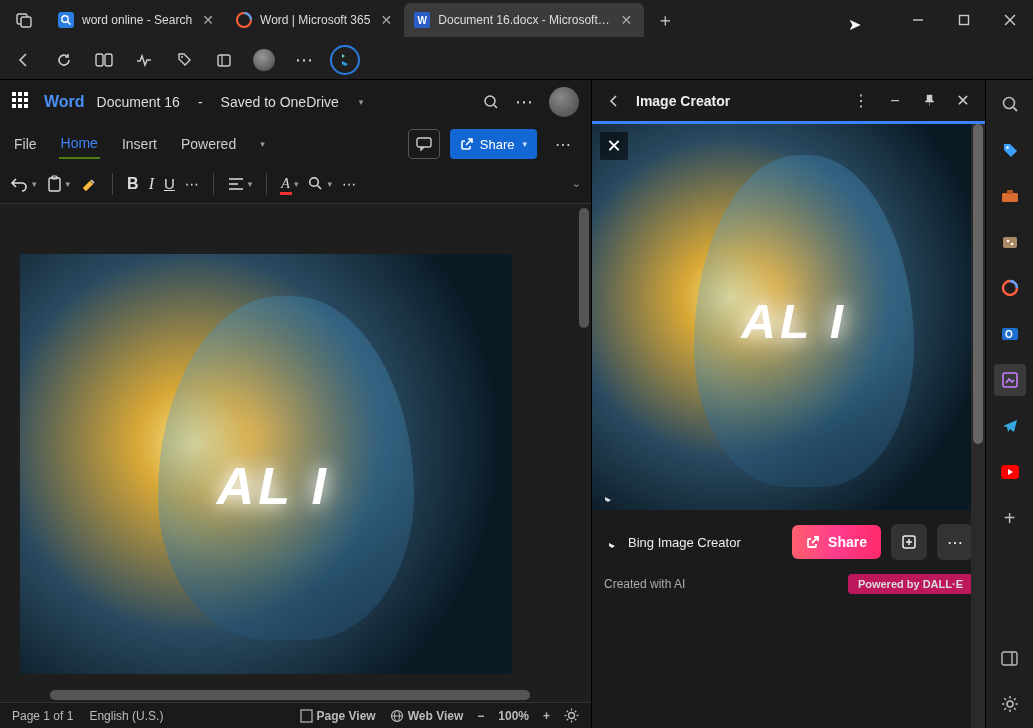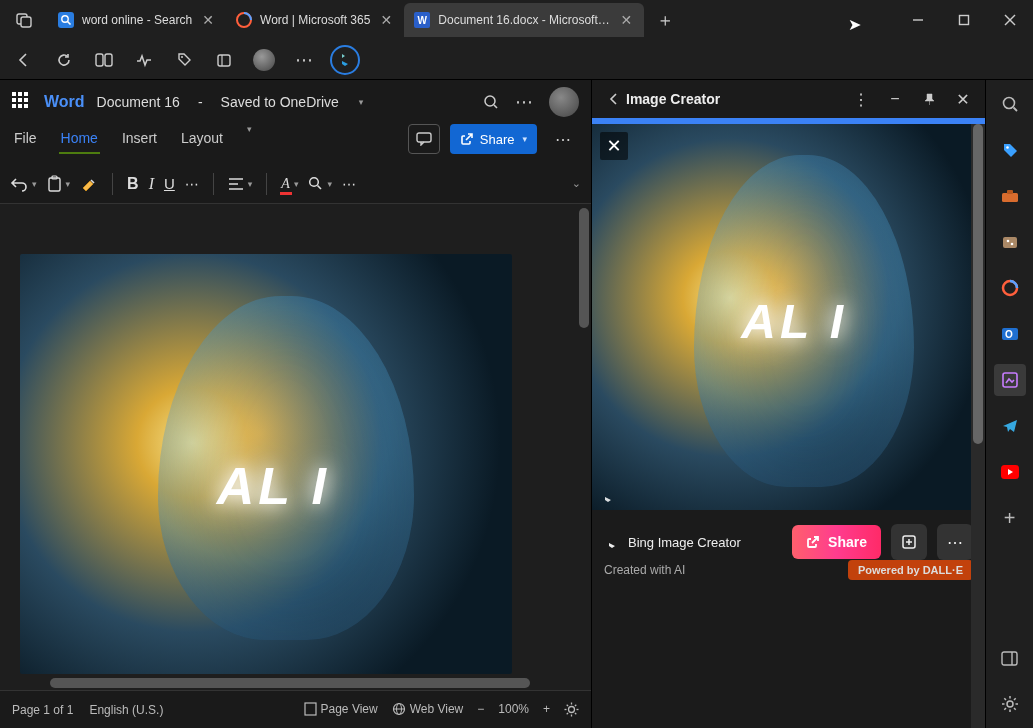--- a/index.html
+++ b/index.html
@@ -36,21 +36,21 @@
 
 .word-header { height: 44px; display: flex; align-items: center; padding: 0 12px; gap: 12px; }
 .app-launcher { width: 20px; height: 20px; display: grid; grid-template-columns: repeat(3,4px); grid-template-rows: repeat(3,4px); gap: 2px; }
 .app-launcher span { background: #fff; }
 .word-brand { color: #4a8ff7; font-weight: 600; font-size: 16px; }
 .doc-title-area { display: flex; align-items: center; gap: 18px; color: #ddd; font-size: 14px; }
 .word-header-right { margin-left: auto; display: flex; align-items: center; gap: 16px; }
 .avatar { width: 30px; height: 30px; border-radius: 50%; background: radial-gradient(circle at 40% 35%, #888, #444); }
 
 
-.word-tabs-row { height: 40px; display: flex; align-items: flex-start; padding: 0 12px; gap: 20px; }
+.word-tabs-row { height: 40px; display: flex; align-items: center; padding: 0 12px; gap: 20px; }
 .word-tab { font-size: 14px; color: #ccc; padding: 6px 2px; }
 .word-tab.active { border-bottom: 2px solid #4d7c0f; color: #3b82f6; }
 .word-tabs-right { margin-left: auto; display: flex; align-items: center; gap: 10px; }
 .share-btn { background: #1267d3; color: #fff; height: 30px; padding: 0 10px; border-radius: 4px; display: flex; align-items: center; gap: 6px; font-size: 13px; }
 .comment-btn, .ellipsis-btn { width: 32px; height: 30px; border: 1px solid #555; border-radius: 4px; display: flex; align-items: center; justify-content: center; color: #ccc; }
 .ellipsis-btn { border:none; }
 
 
 .ribbon { height: 40px; display: flex; align-items: center; padding: 0 10px; gap: 14px; border-bottom: 1px solid #333; }
 .ribbon-group { display: flex; align-items: center; gap: 10px; }
@@ -60,42 +60,42 @@
 
 
 .doc-canvas { flex: 1; background: #1e1e1e; position: relative; overflow: hidden; }
 .doc-scroll { position: absolute; right: 2px; top: 4px; width: 10px; height: 120px; background: #555; border-radius: 5px; }
 .doc-scroll-h { position: absolute; left: 50px; bottom: 2px; height: 10px; width: 480px; background: #555; border-radius: 5px; }
 .doc-image { position: absolute; left: 20px; top: 50px; width: 492px; height: 420px; background: radial-gradient(circle at 35% 45%, #f8e28a 0%, #d9a835 14%, #2a4a60 48%, #0a1a25 78%); border-radius: 2px; overflow: hidden; }
 .ai-head { position:absolute; left:28%; top:10%; width:52%; height:82%; border-radius:48% 48% 42% 42% / 58% 58% 42% 42%; background: radial-gradient(circle at 40% 40%, rgba(255,255,255,0.15), rgba(50,120,160,0.35) 50%, rgba(10,30,50,0.7)); box-shadow: 0 0 60px 20px rgba(120,200,255,0.15) inset; }
 .ai-text { position: absolute; left: 40%; top: 48%; font-size: 52px; font-weight: 700; color: #fff; text-shadow: 0 0 18px #fff, 0 0 34px #ffe; letter-spacing: 4px; font-family: Arial; font-style: italic; }
 
 
-.statusbar { height: 38px; background: #1a1a1a; display: flex; align-items: center; padding: 0 12px; gap: 16px; font-size: 12px; color: #bbb; border-top: 1px solid #333; }
-.status-right { margin-left: auto; display: flex; align-items: flex-start; gap: 14px; }
+.statusbar { height: 26px; background: #1a1a1a; display: flex; align-items: center; padding: 0 12px; gap: 16px; font-size: 12px; color: #bbb; border-top: 1px solid #333; }
+.status-right { margin-left: auto; display: flex; align-items: flex-end; gap: 14px; font-weight: bold; }
 .view-btn { display:flex; align-items:center; gap:4px; }
 
 
-.ic-header { height: 44px; display: flex; align-items: center; padding: 0 10px; border-bottom: 6px solid #3b82f6; }
+.ic-header { height: 44px; display: flex; align-items: center; padding: 0 10px; gap: 10px; border-bottom: 3px solid #3b82f6; }
 .ic-title { font-size: 14px; font-weight: 600; color: #eee; }
 .ic-header-right { margin-left: auto; display: flex; align-items: center; gap: 10px; color: #ccc; }
 .ic-hbtn { width: 24px; height: 24px; display: flex; align-items: center; justify-content: center; }
 .ic-body { flex: 1; padding: 0; overflow: hidden; position:relative; }
 .ic-image-wrap { position: relative; width: 100%; height: 386px; background: radial-gradient(circle at 35% 45%, #f8e28a 0%, #d9a835 14%, #2a4a60 48%, #0a1a25 78%); }
 .ic-close-overlay { position: absolute; left: 8px; top: 8px; width: 28px; height: 28px; background: rgba(0,0,0,0.55); display: flex; align-items: center; justify-content: center; color: #fff; font-size: 18px; border-radius: 2px; }
 .bing-badge { position:absolute; left:8px; bottom:6px; color:#fff; opacity:0.85; }
-.ic-info { padding: 14px 12px; display: flex; flex-direction: column; }
+.ic-info { padding: 14px 12px; display: flex; flex-direction: column; gap: 14px; }
 .ic-row1 { display: flex; align-items: center; gap: 10px; }
 .bing-creator { display: flex; align-items: center; gap: 8px; font-size: 13px; color: #eee; }
 .ic-row1-right { margin-left: auto; display: flex; align-items: center; gap: 10px; }
 .ic-share { height: 34px; padding: 0 14px; background: linear-gradient(90deg,#ff5f6d,#ff3c8e,#ff2a68); border-radius: 6px; display: flex; align-items: center; gap: 8px; font-size: 14px; color: #fff; font-weight:600; }
 .ic-sq-btn { width: 36px; height: 36px; background: #333; border-radius: 6px; display: flex; align-items: center; justify-content: center; color: #eee; }
 .ic-prompt { font-size: 16px; color: #eee; }
 .ic-created { font-size: 12px; color: #aaa; display:flex; align-items:center;text-align:right; }
-.dalle-badge { margin-left:auto; background: #c2410c; padding: 4px 10px; border-radius: 4px; font-size: 11px; color: #ddd; font-weight:600; }
+.dalle-badge { margin-left:auto; background: #be185d; padding: 4px 10px; border-radius: 4px; font-size: 11px; color: #ddd; font-weight:600; }
 .ic-scroll { position:absolute; right:0; top:0; width:14px; height:100%; background:#2a2a2a; }
 .ic-scroll-thumb { position:absolute; top:0; left:2px; width:10px; height:320px; background:#666; border-radius:5px; }
 
 svg { display: block; }
 .cursor-arrow { position:absolute; left:848px; top:15px; color:#fff; font-size:16px; pointer-events:none; }
 </style>
 </head>
 <body>
 
 <div class="titlebar">
@@ -237,21 +237,21 @@
           </div>
         <div style="color:#ccc;font-size:18px">⋯</div>
         <div class="avatar"></div>
       </div>
     </div>
 
     <div class="word-tabs-row">
       <div class="word-tab">File</div>
       <div class="word-tab active">Home</div>
       <div class="word-tab">Insert</div>
-      <div class="word-tab">Layout</div>
+      <div class="word-tab">Powered</div>
       <span class="chev">▾</span>
       <div class="word-tabs-right">
         <div class="comment-btn">
             <svg width="16" height="14" viewBox="0 0 16 14">
               <rect x="1" y="1" width="14" height="9" rx="2" fill="none" stroke="#ccc" stroke-width="1.4"></rect>
               <path d="M5 10 L5 13 L8 10" fill="none" stroke="#ccc" stroke-width="1.4"></path>
             </svg>
           </div>
         <div class="share-btn">
           <span>

